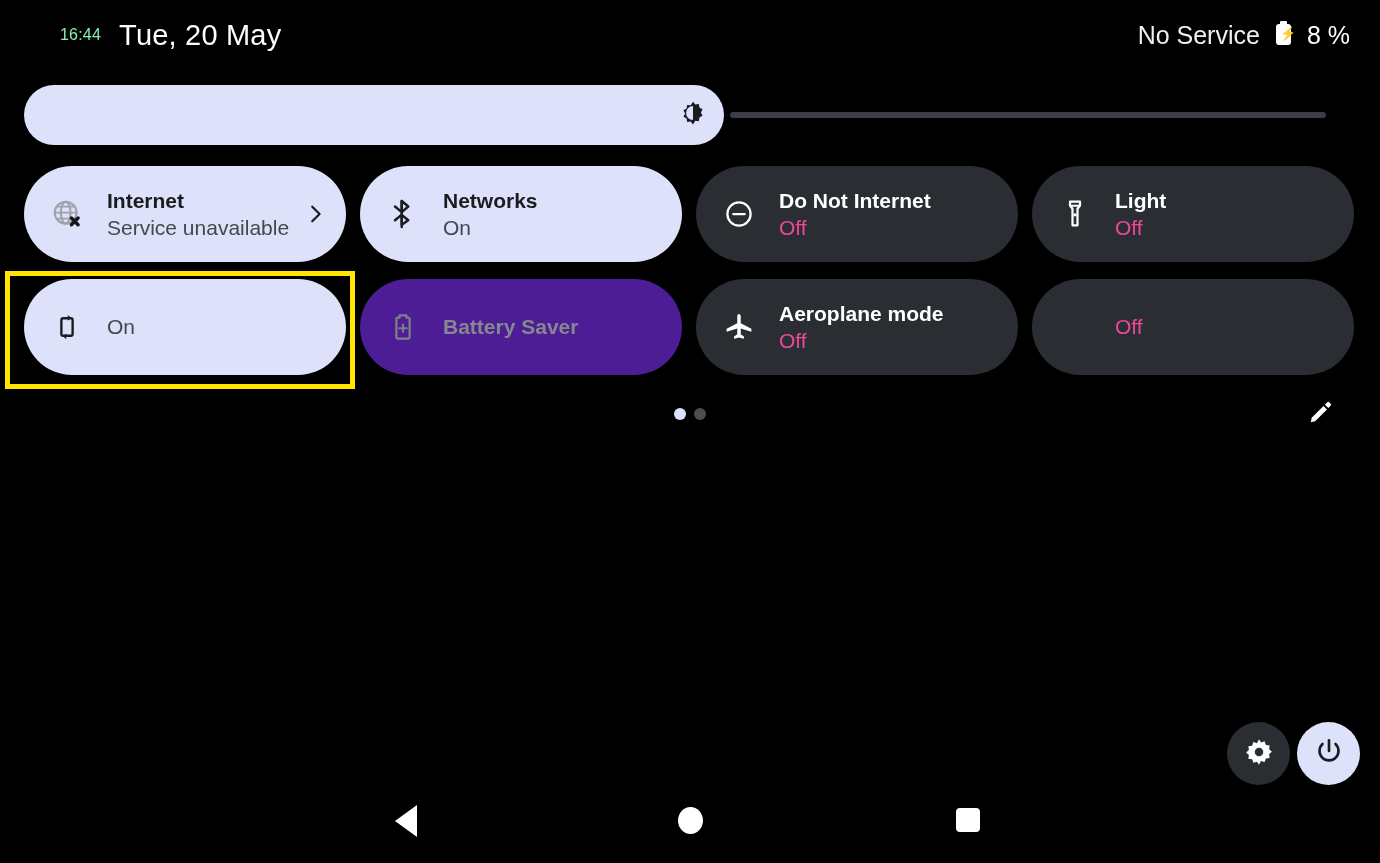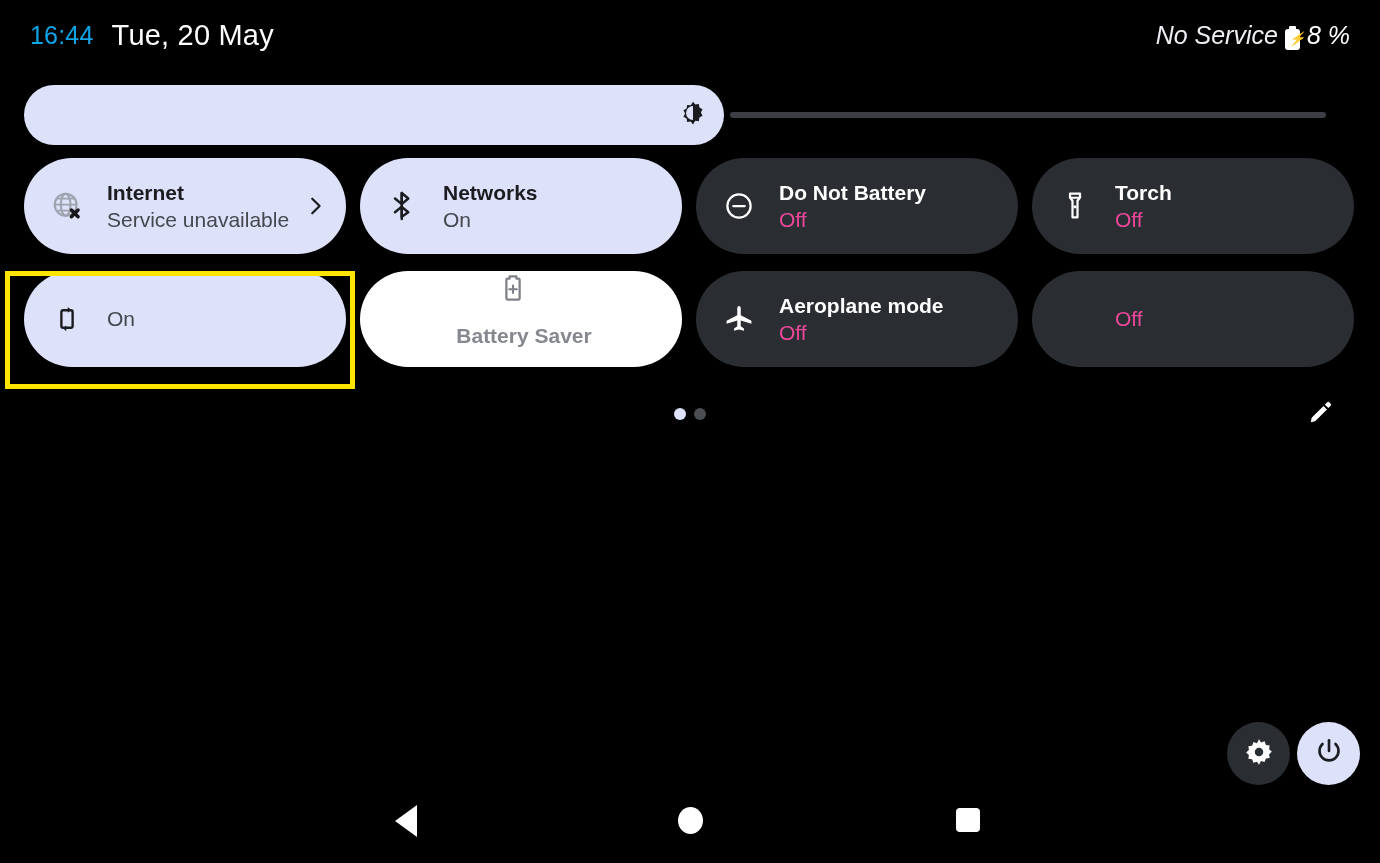--- a/index.html
+++ b/index.html
@@ -27,34 +27,34 @@
     justify-content: space-between;
     padding: 0 30px;
     box-sizing: border-box;
   }
   .status-left {
     display: flex;
     align-items: center;
     gap: 18px;
   }
   .status-clock {
-    font-size: 25px;
-    color: #0ea5e9;
+    font-size: 16px;
+    color: #86efac;
     letter-spacing: 0.2px;
+    margin-left: 30px;
   }
   .status-date {
     font-size: 29px;
     color: #fdfdfd;
     letter-spacing: 0.2px;
   }
   .status-right {
     display: flex;
-    align-items: flex-end;
-    gap: 7px;
-    font-style: italic;
+    align-items: flex-start;
+    gap: 16px;
   }
   .status-carrier {
     font-size: 25px;
     color: #eceff3;
   }
   .status-battery-pct {
     font-size: 25px;
     color: #ffffff;
   }
   .battery-glyph {
@@ -116,21 +116,21 @@
     top: 27px;
     width: 596px;
     height: 6px;
     background: #3b3e45;
     border-radius: 3px;
   }
 
   
   .tiles {
     position: absolute;
-    top: 158px;
+    top: 166px;
     left: 24px;
     width: 1336px;
     display: grid;
     grid-template-columns: repeat(4, 322px);
     grid-auto-rows: 96px;
     column-gap: 14px;
     row-gap: 17px;
   }
   .tile {
     border-radius: 48px;
@@ -140,22 +140,21 @@
     box-sizing: border-box;
     position: relative;
   }
   .tile.active {
     background: #dde1f9;
   }
   .tile.inactive {
     background: #2a2d31;
   }
   .tile.disabled {
-    background: #ffffff;
-    flex-direction: column;
+    background: #4c1d95;
   }
   .tile-icon {
     width: 34px;
     height: 34px;
     flex: 0 0 34px;
     display: flex;
     align-items: center;
     justify-content: center;
     margin-right: 23px;
   }
@@ -358,35 +357,35 @@
   </div>
 
   <div class="tile inactive">
     <span class="tile-icon">
       <svg width="30" height="30" viewBox="0 0 24 24" aria-hidden="true">
         <circle cx="12" cy="12" r="9.3" fill="none" stroke="#ffffff" stroke-width="1.8"></circle>
         <path d="M7.4 12h9.2" stroke="#ffffff" stroke-width="1.8" stroke-linecap="round"></path>
       </svg>
     </span>
     <span class="tile-text">
-      <span class="tile-title">Do Not Battery</span>
+      <span class="tile-title">Do Not Internet</span>
       <span class="tile-sub">Off</span>
     </span>
   </div>
 
   <div class="tile inactive">
     <span class="tile-icon">
       <svg width="30" height="30" viewBox="0 0 24 24" aria-hidden="true">
         <path d="M8 2h8v3.2l-2 2.6V21h-4V7.8l-2-2.6z" fill="none" stroke="#ffffff" stroke-width="1.8" stroke-linejoin="round"></path>
         <path d="M8 5.4h8" stroke="#ffffff" stroke-width="1.6"></path>
         <circle cx="12" cy="12.6" r="1.3" fill="#ffffff"></circle>
       </svg>
     </span>
     <span class="tile-text">
-      <span class="tile-title">Torch</span>
+      <span class="tile-title">Light</span>
       <span class="tile-sub">Off</span>
     </span>
   </div>
 
   <div class="tile active">
     <span class="tile-icon">
       <svg width="30" height="30" viewBox="0 0 24 24" aria-hidden="true">
         <path d="M7.5 6.5v11a1.5 1.5 0 001.5 1.5h6a1.5 1.5 0 001.5-1.5v-11A1.5 1.5 0 0015 5H9a1.5 1.5 0 00-1.5 1.5z" fill="none" stroke="#1b1c20" stroke-width="1.9" stroke-linejoin="round"></path>
         <path d="M12.6 2.3l2.6 2.3-2.6 2.3" fill="#1b1c20"></path>
         <path d="M11.4 21.7l-2.6-2.3 2.6-2.3" fill="#1b1c20"></path>

